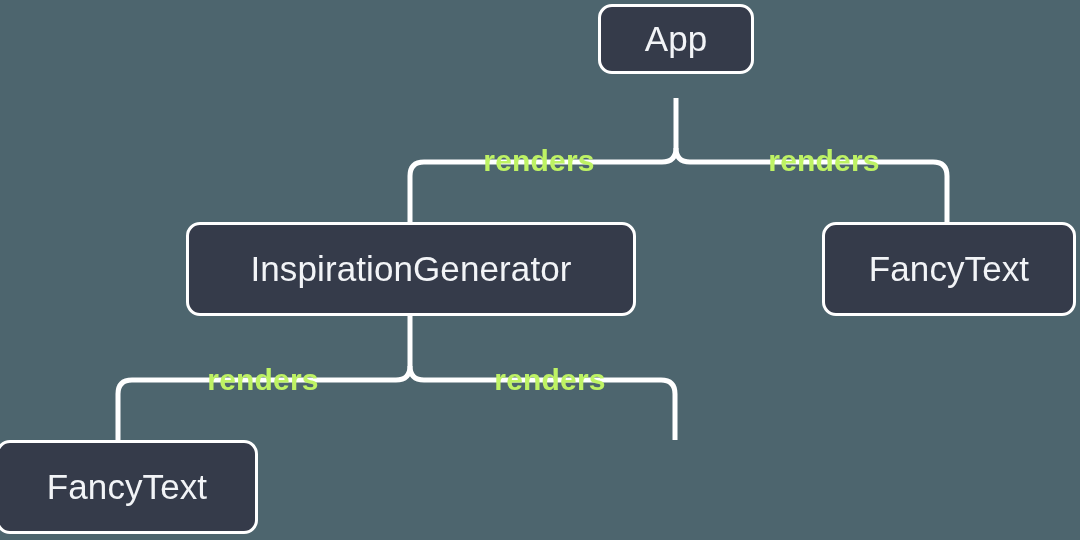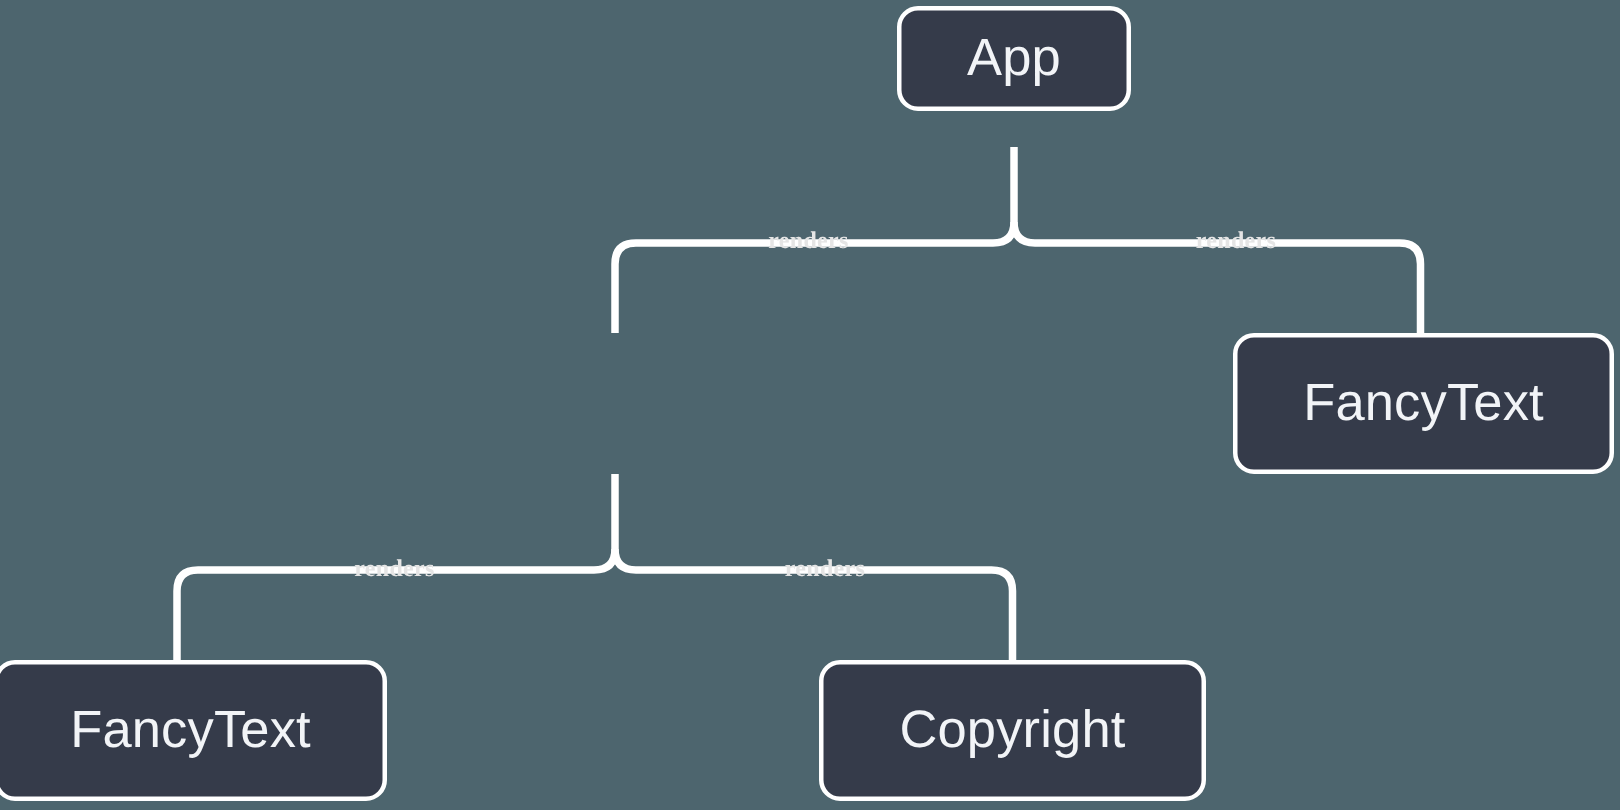--- a/index.html
+++ b/index.html
@@ -36,26 +36,26 @@
     justify-content: center;
     color: #f2f4f7;
     font-size: 35px;
     font-weight: 400;
     letter-spacing: 0.1px;
     white-space: nowrap;
     font-family: "Liberation Sans", sans-serif;
   }
   .edge-label {
     position: absolute;
-    color: #e5e5e5;
-    font-size: 16px;
+    color: #bef264;
+    font-size: 30px;
     font-weight: 700;
     letter-spacing: 0.2px;
     white-space: nowrap;
-    font-family: Liberation Serif, serif;
+    font-family: Liberation Sans, sans-serif;
     transform: translate(-50%, -50%);
   }
 </style>
 </head>
 <body>
 
 <div id="diagram-root">
 
   <svg id="edge-layer" viewBox="0 0 1080 540" width="1080" height="540" fill="none">
     <g stroke="#ffffff" stroke-width="5" fill="none" stroke-linecap="butt" stroke-linejoin="round">
@@ -74,20 +74,20 @@
     </g>
   </svg>
 
   <div class="edge-label" style="left:539px; top:161px;">renders</div>
   <div class="edge-label" style="left:824px; top:161px;">renders</div>
   <div class="edge-label" style="left:263px; top:380px;">renders</div>
   <div class="edge-label" style="left:550px; top:380px;">renders</div>
 
   <div class="node" style="left:598px; top:4px; width:156px; height:70px;">App</div>
 
+  <div class="node" style="left:186px; top:222px; width:450px; height:94px;">InspirationGenerator</div>
 
   <div class="node" style="left:822px; top:222px; width:254px; height:94px;">FancyText</div>
 
   <div class="node" style="left:-4px; top:440px; width:262px; height:94px;">FancyText</div>
 
-  <div class="node" style="left:546px; top:440px; width:258px; height:94px;">Copyright</div>
 
 </div>
 
 </body></html>

